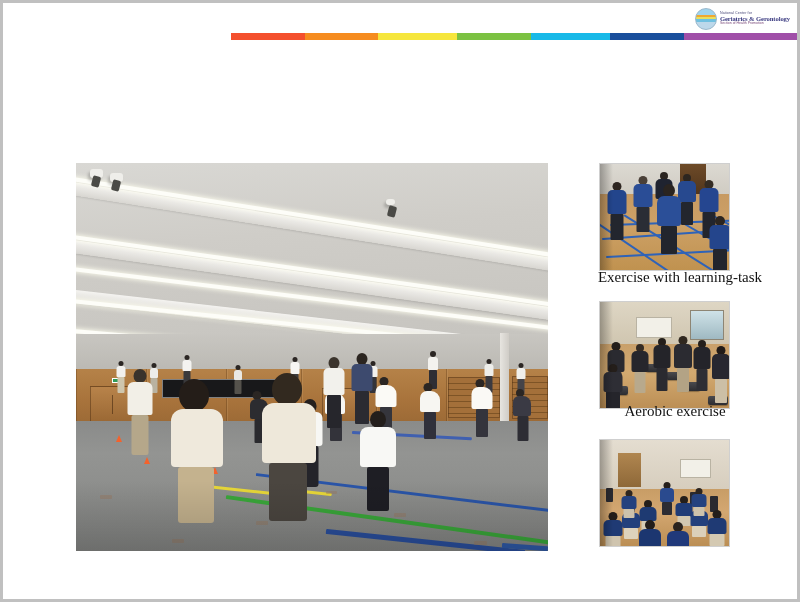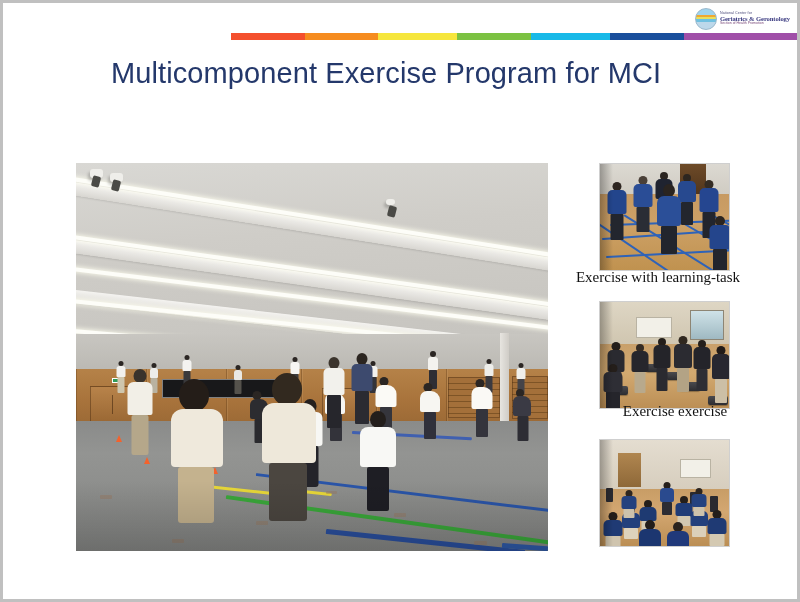--- a/index.html
+++ b/index.html
@@ -305,21 +305,20 @@
         <span style="background: rgb(244, 80, 46); width: 13%;"></span>
         <span style="background: rgb(246, 140, 31); width: 13%;"></span>
         <span style="background: rgb(246, 230, 60); width: 14%;"></span>
         <span style="background: rgb(124, 194, 66); width: 13%;"></span>
         <span style="background: rgb(24, 185, 232); width: 14%;"></span>
         <span style="background: rgb(26, 79, 156); width: 13%;"></span>
         <span style="background: rgb(160, 79, 168); width: 20%;"></span>
       </div>
   </div>
 
-  <div class="title" style="color: rgb(36, 56, 107);">Multicomponent Exercise Program for MCI</div>
 
   <div class="main-photo blur">
     <div class="mp-ceiling"></div>
 
     <div class="beam" style="left:-10px; top:18px;  width:520px; transform:rotate(9deg);"></div>
     <div class="beam" style="left:-10px; top:76px;  width:520px; transform:rotate(8deg);"></div>
     <div class="beam" style="left:-10px; top:126px; width:520px; transform:rotate(6.5deg);"></div>
 
     <div class="light" style="left:-4px; top:14px;  width:500px; transform:rotate(9deg);"></div>
     <div class="light" style="left:-4px; top:72px;  width:500px; transform:rotate(8deg);"></div>
@@ -539,21 +538,21 @@
       <div class="torso" style="top:8px; width:19px; height:24px; background:#254690; border-radius:5px 5px 2px 2px;"></div>
       <div class="legs" style="top:32px; width:13px; height:26px; background:#22252d;"></div>
     </div>
     <div class="p" style="left:110px; top:52px; width:20px; height:52px;">
       <div class="head" style="width:10px; height:10px; background:#2b2520;"></div>
       <div class="torso" style="top:9px; width:21px; height:24px; background:#24458c; border-radius:5px 5px 2px 2px;"></div>
       <div class="legs" style="top:33px; width:14px; height:22px; background:#22252d;"></div>
     </div>
     <div class="shade-l"></div>
   </div>
-  <div class="caption" style="left:545px; top:266px;">Exercise with learning-task</div>
+  <div class="caption" style="left:567px; top:266px;">Exercise with learning-task</div>
 
   <div class="thumb blur" style="left:596px; top:298px;">
     <div class="t2-wall"></div>
     <div class="t2-board"></div>
     <div class="t2-win"></div>
     <div class="t2-floor"></div>
 
     <div class="step" style="left:6px;   top:84px; width:22px; height:9px;"></div>
     <div class="step" style="left:46px;  top:62px; width:18px; height:8px;"></div>
     <div class="step" style="left:66px;  top:70px; width:18px; height:8px;"></div>
@@ -590,21 +589,21 @@
       <div class="torso" style="top:8px; width:18px; height:25px; background:#272730; border-radius:5px 5px 2px 2px;"></div>
       <div class="legs" style="top:33px; width:12px; height:24px; background:#ccbfa6;"></div>
     </div>
     <div class="p" style="left:4px;  top:62px; width:18px; height:44px;">
       <div class="head" style="width:9px; height:9px; background:#241e1a;"></div>
       <div class="torso" style="top:8px; width:19px; height:20px; background:#2e2e35; border-radius:5px 5px 2px 2px;"></div>
       <div class="legs" style="top:28px; width:14px; height:18px; background:#25252b;"></div>
     </div>
     <div class="shade-l"></div>
   </div>
-  <div class="caption" style="left:562px; top:400px;">Exercise exercise</div>
+  <div class="caption" style="left:562px; top:400px;">Aerobic exercise</div>
 
   <div class="thumb blur" style="left:596px; top:436px;">
     <div class="t3-wall"></div>
     <div class="t3-doorw"></div>
     <div class="t2-board" style="left:62%; top:18%; width:24%; height:18%;"></div>
     <div class="t3-floor"></div>
 
     <div class="chair" style="left:90px;  top:52px; width:8px;  height:14px;"></div>
     <div class="chair" style="left:110px; top:56px; width:8px;  height:16px;"></div>
     <div class="chair" style="left:6px;   top:48px; width:7px;  height:14px;"></div>

